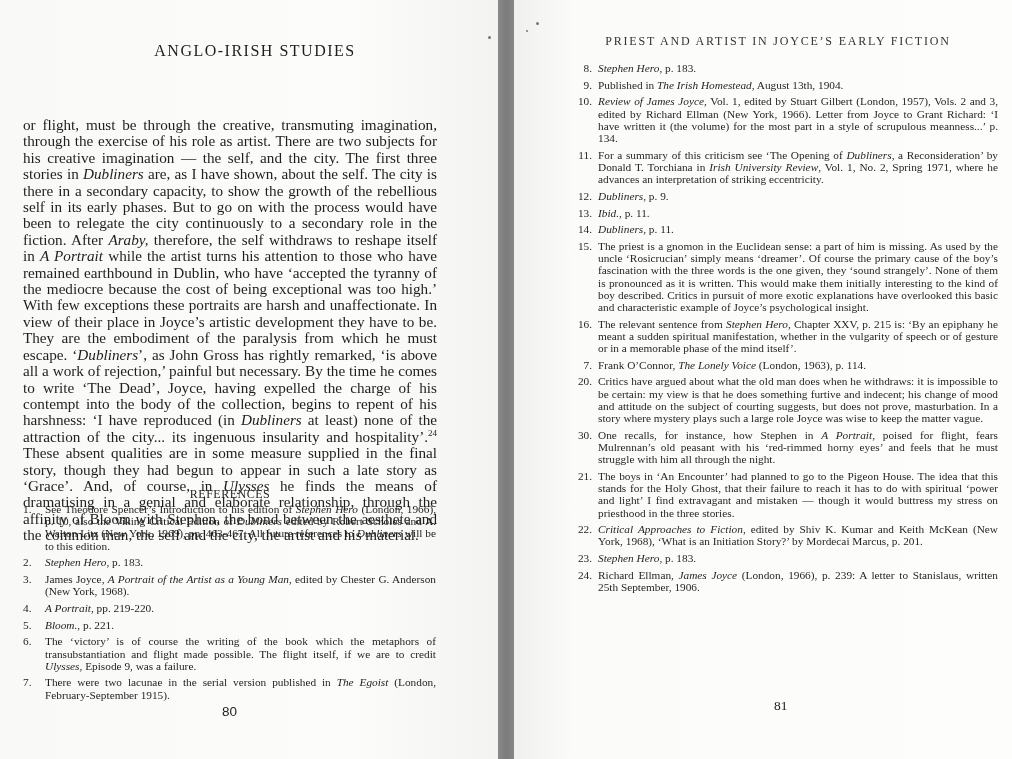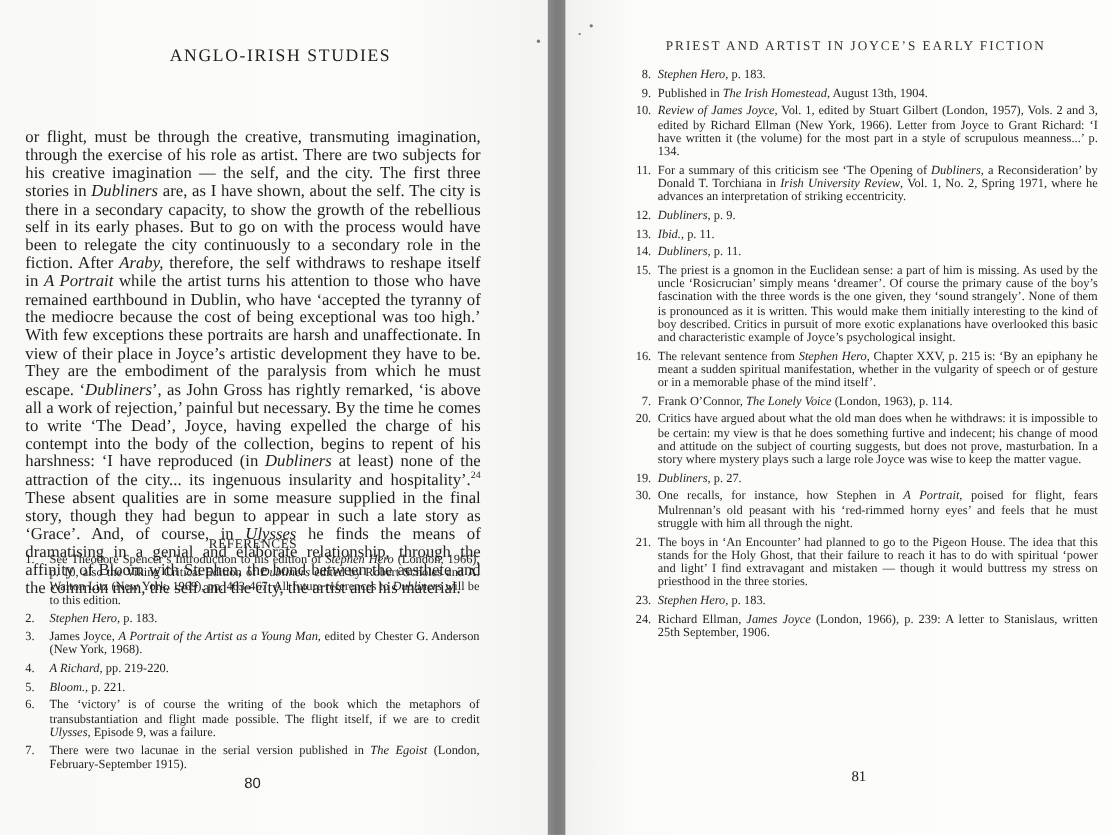--- a/index.html
+++ b/index.html
@@ -73,21 +73,21 @@
       <li>
         <span class="num">2.</span>
         <span class="txt"><i>Stephen Hero,</i> p. 183.</span>
       </li>
       <li>
         <span class="num">3.</span>
         <span class="txt">James Joyce, <i>A Portrait of the Artist as a Young Man,</i> edited by Chester G. Anderson (New York, 1968).</span>
       </li>
       <li>
         <span class="num">4.</span>
-        <span class="txt"><i>A Richard,</i> pp. 219-220.</span>
+        <span class="txt"><i>A Portrait,</i> pp. 219-220.</span>
       </li>
       <li>
         <span class="num">5.</span>
         <span class="txt"><i>Bloom.,</i> p. 221.</span>
       </li>
       <li>
         <span class="num">6.</span>
         <span class="txt">The ‘victory’ is of course the writing of the book which the metaphors of transubstantiation and flight made possible. The flight itself, if we are to credit <i>Ulysses,</i> Episode 9, was a failure.</span>
       </li>
       <li>
@@ -142,30 +142,30 @@
       </li>
       <li>
         <span class="num">7.</span>
         <span class="txt">Frank O’Connor, <i>The Lonely Voice</i> (London, 1963), p. 114.</span>
       </li>
       <li>
         <span class="num">20.</span>
         <span class="txt">Critics have argued about what the old man does when he withdraws: it is impossible to be certain: my view is that he does something furtive and indecent; his change of mood and attitude on the subject of courting suggests, but does not prove, masturbation. In a story where mystery plays such a large role Joyce was wise to keep the matter vague.</span>
       </li>
       <li>
-        <span class="num">19.</span>
-        <span class="txt"><i>Dubliners</i>, p. 27.</span>
-      </li>
-      <li>
         <span class="num">30.</span>
         <span class="txt">One recalls, for instance, how Stephen in <i>A Portrait</i>, poised for flight, fears Mulrennan’s old peasant with his ‘red-rimmed horny eyes’ and feels that he must struggle with him all through the night.</span>
       </li>
       <li>
         <span class="num">21.</span>
         <span class="txt">The boys in ‘An Encounter’ had planned to go to the Pigeon House. The idea that this stands for the Holy Ghost, that their failure to reach it has to do with spiritual ‘power and light’ I find extravagant and mistaken — though it would buttress my stress on priesthood in the three stories.</span>
+      </li>
+      <li>
+        <span class="num">22.</span>
+        <span class="txt"><i>Critical Approaches to Fiction</i>, edited by Shiv K. Kumar and Keith McKean (New York, 1968), ‘What is an Initiation Story?’ by Mordecai Marcus, p. 201.</span>
       </li>
       <li>
         <span class="num">23.</span>
         <span class="txt"><i>Stephen Hero,</i> p. 183.</span>
       </li>
       <li>
         <span class="num">24.</span>
         <span class="txt">Richard Ellman, <i>James Joyce</i> (London, 1966), p. 239: A letter to Stanislaus, written 25th September, 1906.</span>
       </li>
     </ol>

